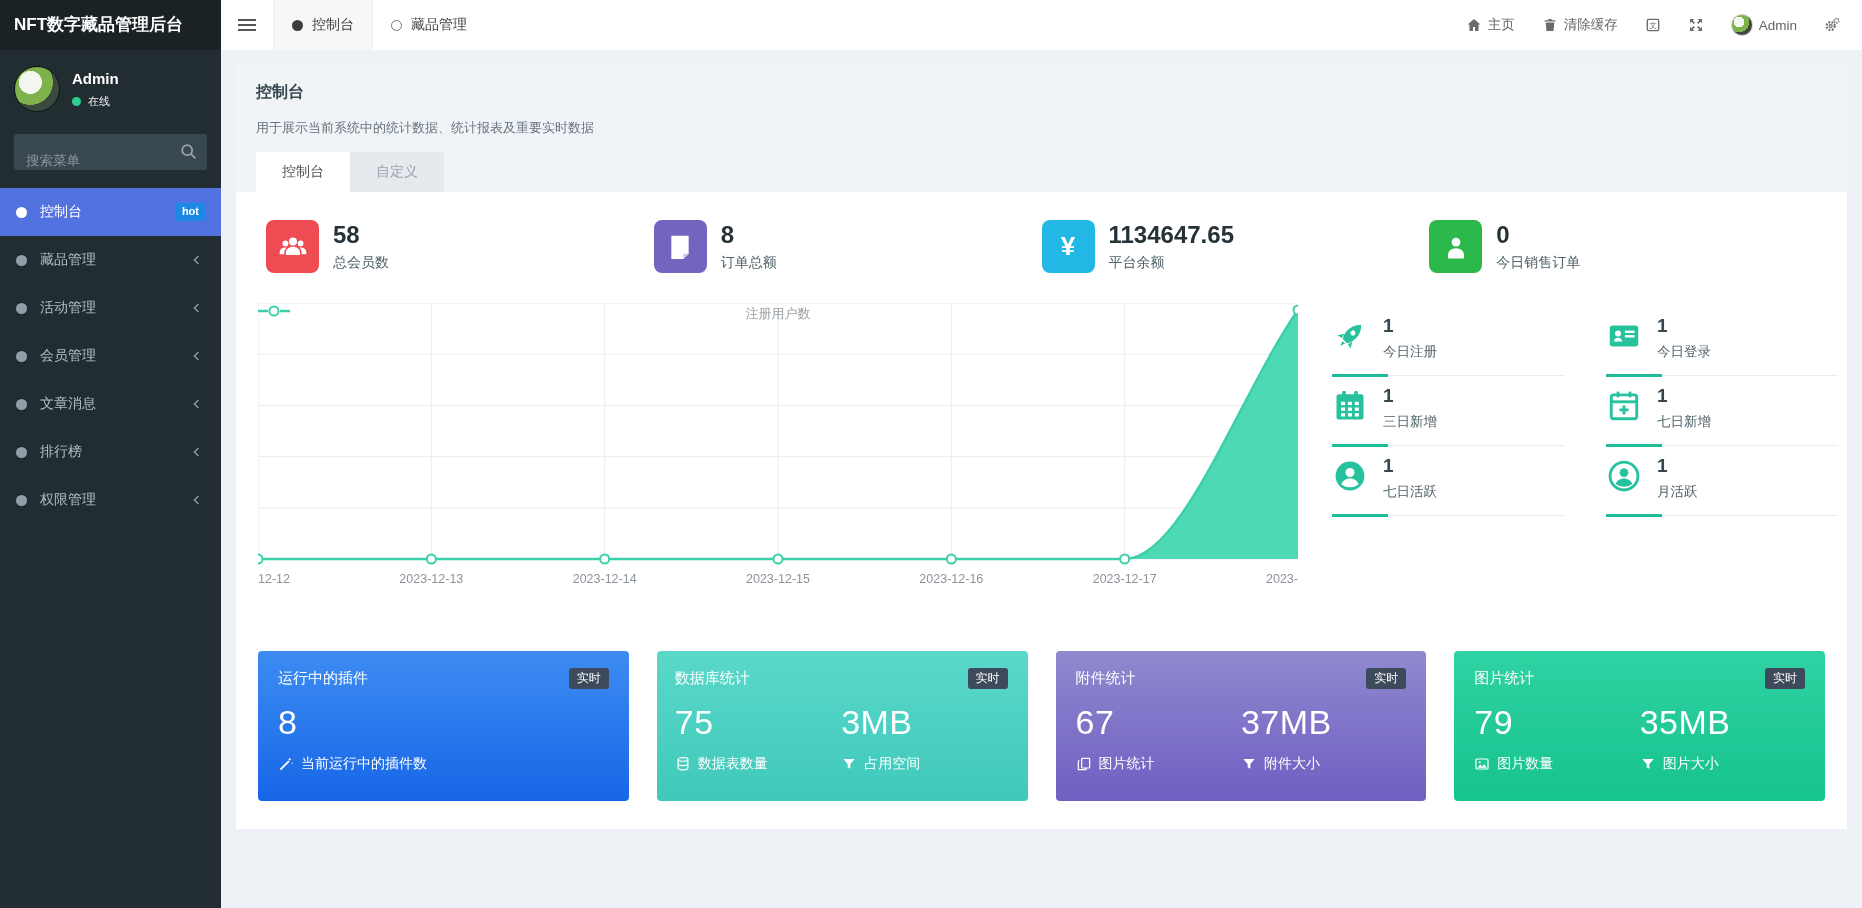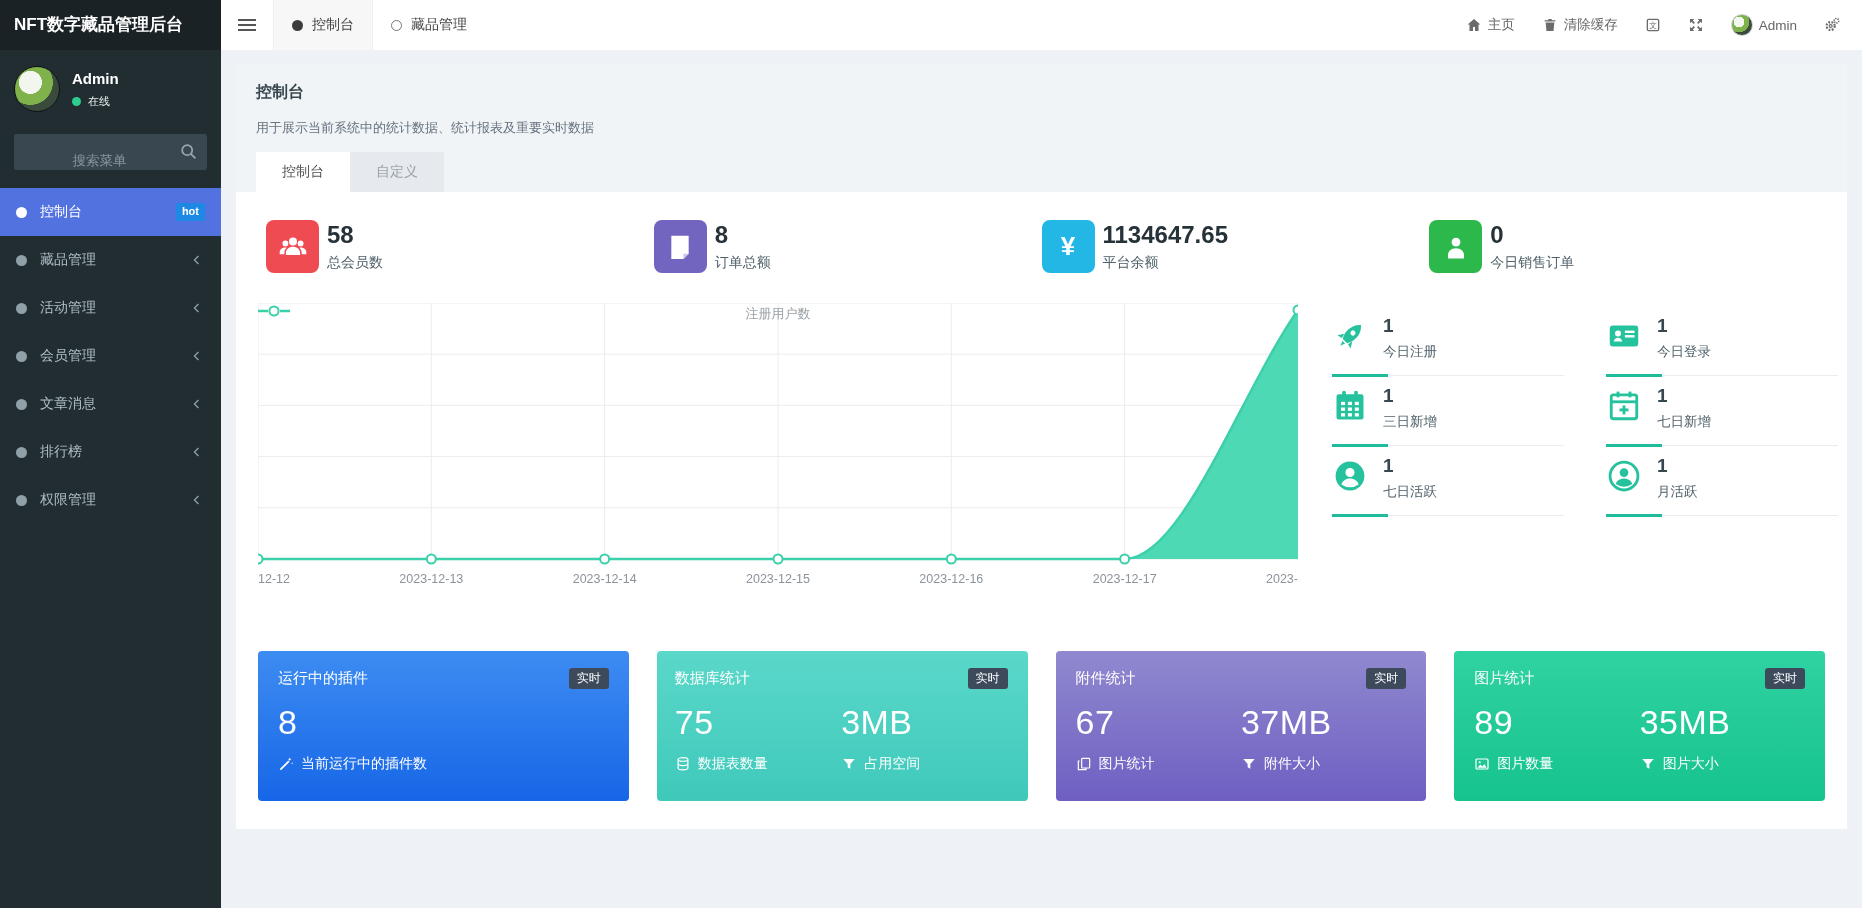--- a/index.html
+++ b/index.html
@@ -8,21 +8,21 @@
 
   
   .sidebar { width:221px; flex:0 0 221px; background:#222d32; display:flex; flex-direction:column; }
   .brand { height:50px; line-height:50px; background:#1a2226; color:#fff; font-size:17px; font-weight:bold; padding:0 14px; white-space:nowrap; }
   .user-panel { display:flex; align-items:center; gap:12px; padding:16px 14px 10px; }
   .avatar { width:46px; height:46px; border-radius:50%; background:radial-gradient(circle at 35% 35%, #f2f6ee 0 28%, #7fb24a 29% 55%, #3a4a3c 56% 100%); border:1px solid #0d1417; flex:0 0 46px; }
   .uname { color:#fff; font-weight:bold; font-size:15px; }
   .ustatus { display:flex; align-items:center; gap:7px; margin-top:7px; color:#e8eef0; font-size:11px; }
   .ustatus .dot-online { width:9px; height:9px; border-radius:50%; background:#2ecc8f; }
   .search-box { position:relative; margin:12px 14px 4px; }
-  .search-box input { width:100%; height:36px; background:#394750; border:none; border-radius:3px; color:#cfd8dc; font-size:13.5px; padding:16px 34px 0 12px; outline:none;text-align:center; }
+  .search-box input { width:100%; height:36px; background:#394750; border:none; border-radius:3px; color:#cfd8dc; font-size:13.5px; padding:16px 34px 0 12px; outline:none; }
   .search-box input::placeholder { color:#8b969c; }
   .search-box .sicon { position:absolute; right:9px; top:8px; width:19px; height:19px; color:#9aa5ab; }
   .menu { list-style:none; margin-top:14px; flex:1; }
   .menu-item { height:48px; display:flex; align-items:center; padding:0 16px; color:#b0bec5; font-size:14px; cursor:pointer; }
   .menu-item .dot { width:11px; height:11px; border-radius:50%; background:#90a0a8; margin-right:13px; flex:0 0 11px; }
   .menu-item .chev { margin-left:auto; width:16px; height:16px; color:#8a99a3; }
   .menu-item.active { background:#5272e0; color:#fff; }
   .menu-item.active .dot { background:#fff; }
   .badge { margin-left:auto; font-size:11px; font-weight:bold; color:#fff; border-radius:2px; padding:2px 6px; line-height:1.2; }
   .badge.hot { background:#1e88e5; }
@@ -49,21 +49,21 @@
   .ph-title { font-size:16px; font-weight:bold; color:#37474f; }
   .ph-sub { font-size:13px; color:#667380; margin-top:16px; }
   .ph-tabs { display:flex; margin-top:15px; }
   .ph-tab { padding:11px 26px; font-size:14px; cursor:pointer; }
   .ph-tab.active { background:#fff; color:#555; }
   .ph-tab.idle { background:#e6e9ed; color:#9aa4ad; }
   .panel-body { background:#fff; padding:10px 22px 28px; }
 
   
   .stats-row { display:grid; grid-template-columns:repeat(4,1fr); padding:18px 8px 4px; }
-  .stat { display:flex; gap:8px; align-items:center; }
+  .stat { display:flex; gap:14px; align-items:center; }
   .stat-icon { width:53px; height:53px; border-radius:8px; display:flex; align-items:center; justify-content:center; color:#fff; flex:0 0 53px; }
   .stat-icon svg { width:32px; height:32px; }
   .stat-icon .yen { font-size:26px; font-weight:bold; color:#fff; }
   .stat-text { display:flex; flex-direction:column; justify-content:space-between; height:53px; padding:1px 0; }
   .stat-value { font-size:24px; font-weight:bold; color:#263238; }
   .stat-label { font-size:14px; color:#4f6169; }
 
   
   .chart-row { display:flex; margin-top:26px; }
   .chart-wrap { position:relative; width:1040px; height:302px; flex:0 0 1040px; }
@@ -554,21 +554,21 @@
             </div>
           </article>
 
           <article class="info-card" style="background: linear-gradient(rgb(48, 210, 162), rgb(22, 195, 143));">
             <header class="ic-head">
               <span class="ic-title">图片统计</span>
               <span class="ic-badge">实时</span>
             </header>
             <div class="ic-metrics">
               <div class="ic-metric">
-                <div class="ic-value">89</div>
+                <div class="ic-value">79</div>
                 <div class="ic-label">
                   <span class="ic-icon">
                       <svg viewBox="0 0 24 24">
                         <rect x="3" y="4.5" width="18" height="15" rx="1.5" fill="none" stroke="currentColor" stroke-width="1.8"></rect>
                         <circle cx="8.6" cy="9.4" r="1.6" fill="currentColor"></circle>
                         <path fill="currentColor" d="M5 17.5l4.5-4.8 3.2 3.2 2.8-3.8 3.5 5.4z"></path>
                       </svg>
                     </span>
                   <span>图片数量</span>
                 </div>

